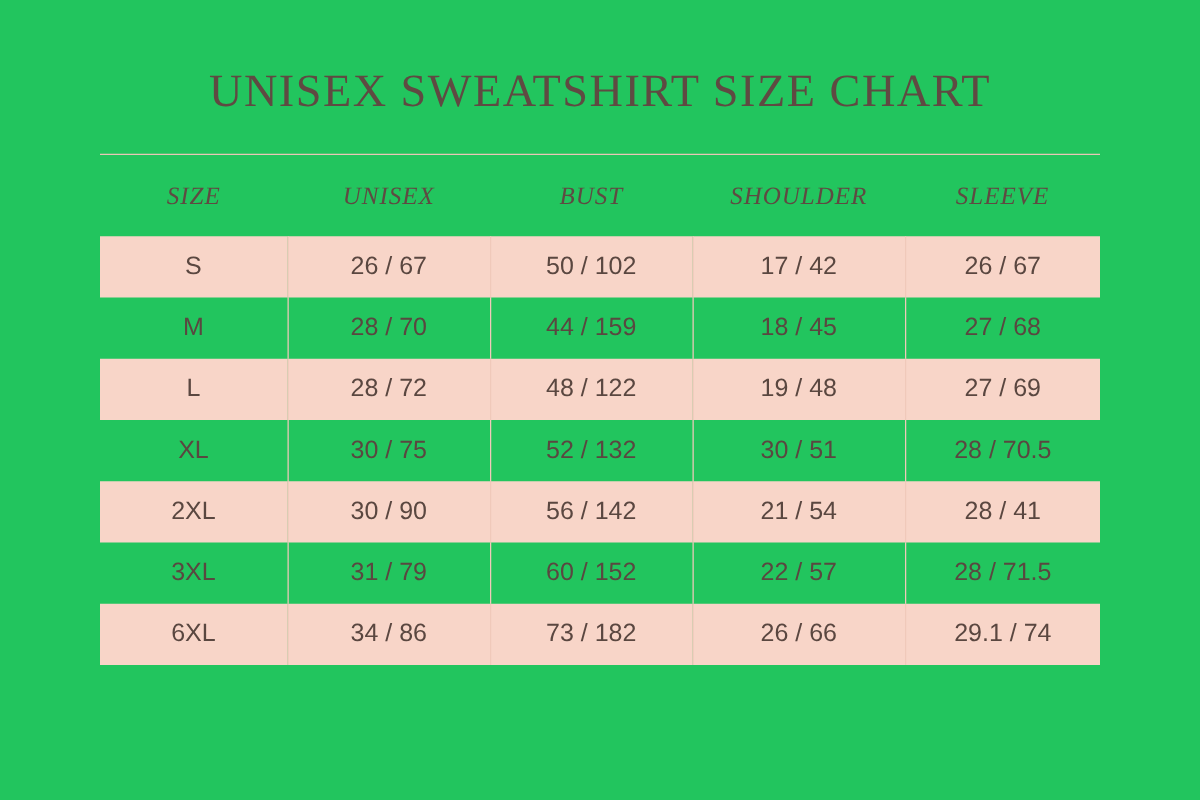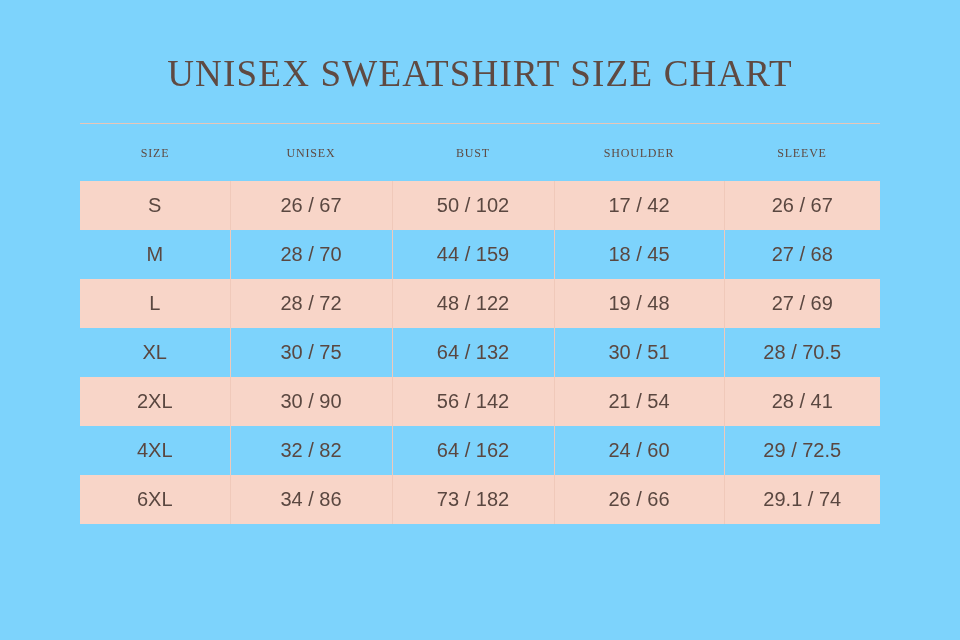--- a/index.html
+++ b/index.html
@@ -10,21 +10,21 @@
     width: 960px;
     height: 640px;
     background: #fbe0d5;
     font-family: "Liberation Sans", sans-serif;
     overflow: hidden;
   }
   .page {
     position: relative;
     width: 960px;
     height: 640px;
-    background: #7dd3fc;
+    background: #22c55e;
     box-sizing: border-box;
   }
   .title {
     text-align: center;
     font-family: "Liberation Serif", serif;
     font-size: 37px;
     letter-spacing: 1.2px;
     color: #5f4a42;
     padding-top: 52px;
     margin: 0;
@@ -37,25 +37,26 @@
   }
   table {
     border-collapse: collapse;
     width: 800px;
     margin: 0 auto;
     table-layout: fixed;
   }
   th {
     font-family: "Liberation Serif", serif;
     font-weight: normal;
-    font-size: 12px;
+    font-size: 20px;
     letter-spacing: 0.8px;
     color: #5f4a42;
     padding: 22px 0 20px 0;
     text-align: center;
+    font-style: italic;
   }
   td {
     font-family: "Liberation Sans", sans-serif;
     font-size: 20px;
     color: #5a4740;
     text-align: center;
     padding: 13px 0;
     height: 22px;
   }
   tbody tr:nth-child(odd) td {
@@ -115,37 +116,37 @@
       <tr>
         <td class="cell-sep">L</td>
         <td class="cell-sep">28 / 72</td>
         <td class="cell-sep">48 / 122</td>
         <td class="cell-sep">19 / 48</td>
         <td>27 / 69</td>
       </tr>
       <tr>
         <td class="cell-sep">XL</td>
         <td class="cell-sep">30 / 75</td>
-        <td class="cell-sep">64 / 132</td>
+        <td class="cell-sep">52 / 132</td>
         <td class="cell-sep">30 / 51</td>
         <td>28 / 70.5</td>
       </tr>
       <tr>
         <td class="cell-sep">2XL</td>
         <td class="cell-sep">30 / 90</td>
         <td class="cell-sep">56 / 142</td>
         <td class="cell-sep">21 / 54</td>
         <td>28 / 41</td>
       </tr>
       <tr>
-        <td class="cell-sep">4XL</td>
-        <td class="cell-sep">32 / 82</td>
-        <td class="cell-sep">64 / 162</td>
-        <td class="cell-sep">24 / 60</td>
-        <td>29 / 72.5</td>
+        <td class="cell-sep">3XL</td>
+        <td class="cell-sep">31 / 79</td>
+        <td class="cell-sep">60 / 152</td>
+        <td class="cell-sep">22 / 57</td>
+        <td>28 / 71.5</td>
       </tr>
       <tr>
         <td class="cell-sep">6XL</td>
         <td class="cell-sep">34 / 86</td>
         <td class="cell-sep">73 / 182</td>
         <td class="cell-sep">26 / 66</td>
         <td>29.1 / 74</td>
       </tr>
     </tbody>
   </table>

